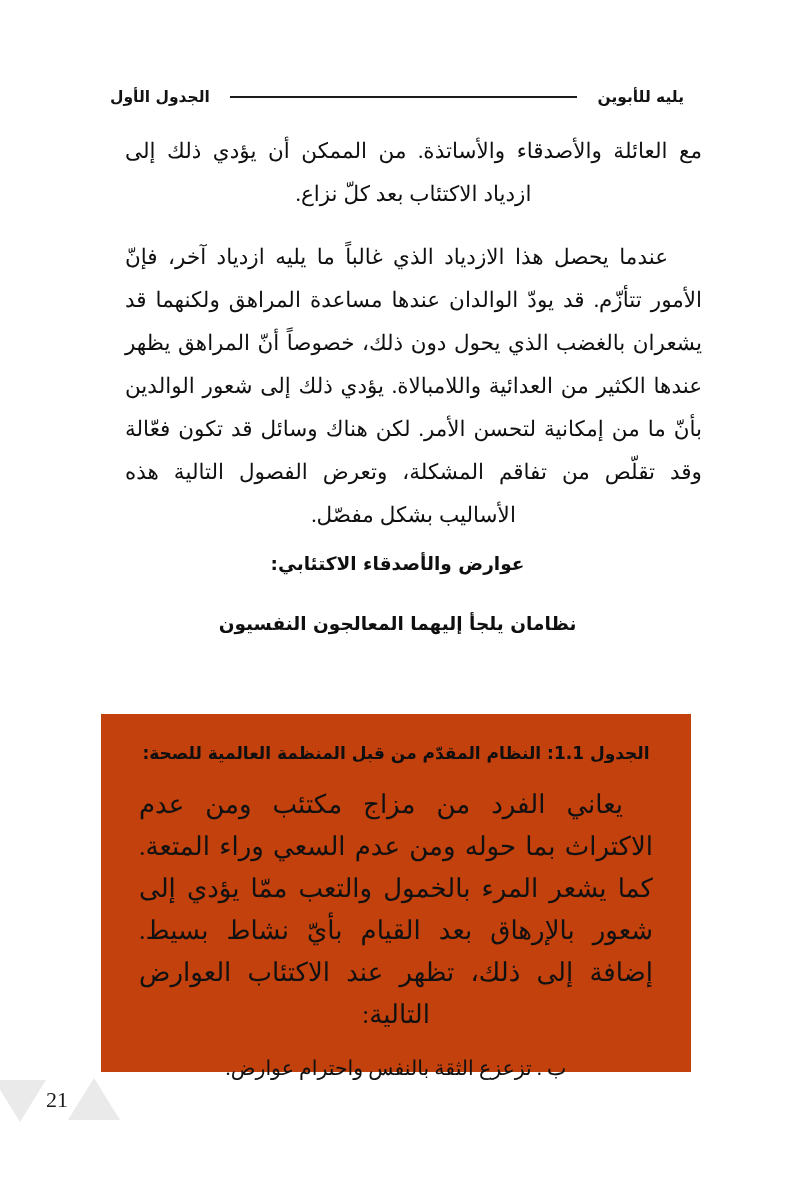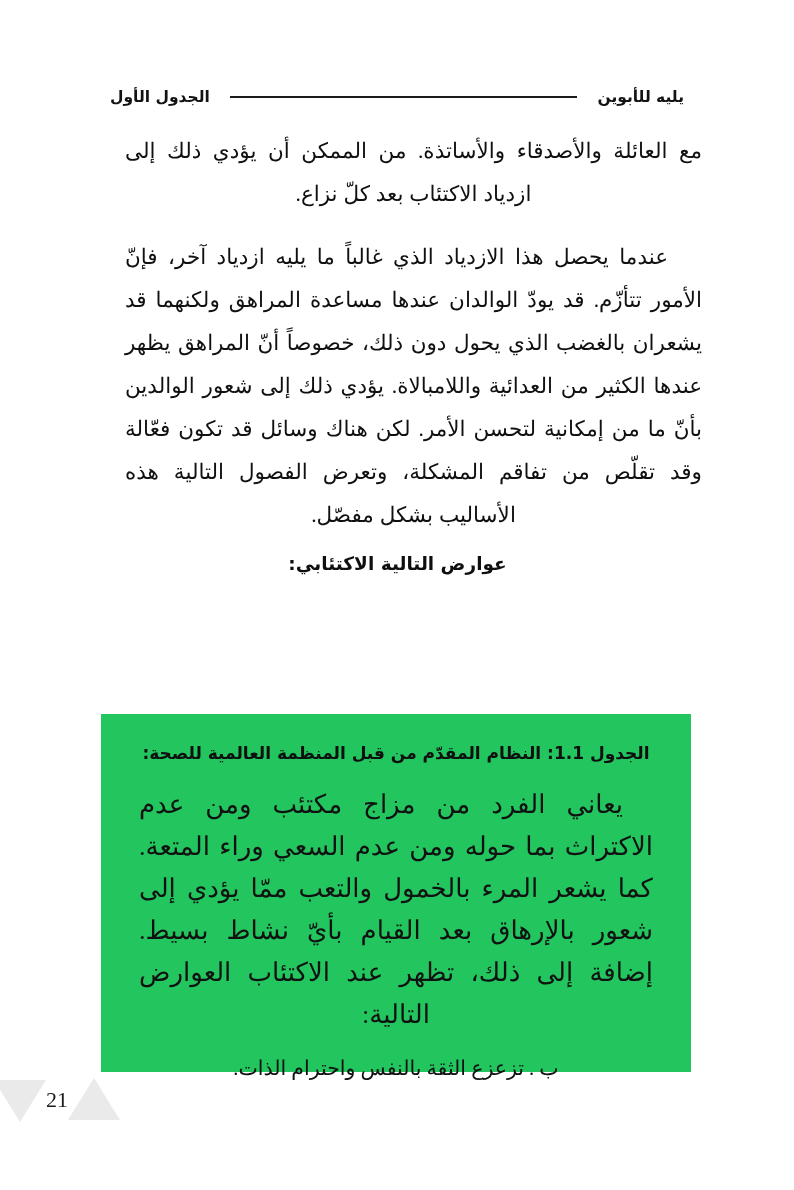--- a/index.html
+++ b/index.html
@@ -179,28 +179,29 @@
     <span class="running-rule"></span>
     <span class="running-head-left">الجدول الأول</span>
   </div>
 
   <div class="body-col">
     <p class="para">مع العائلة والأصدقاء والأساتذة. من الممكن أن يؤدي ذلك إلى ازدياد الاكتئاب بعد كلّ نزاع.</p>
     <p class="para indent">عندما يحصل هذا الازدياد الذي غالباً ما يليه ازدياد آخر، فإنّ الأمور تتأزّم. قد يودّ الوالدان عندها مساعدة المراهق ولكنهما قد يشعران بالغضب الذي يحول دون ذلك، خصوصاً أنّ المراهق يظهر عندها الكثير من العدائية واللامبالاة. يؤدي ذلك إلى شعور الوالدين بأنّ ما من إمكانية لتحسن الأمر. لكن هناك وسائل قد تكون فعّالة وقد تقلّص من تفاقم المشكلة، وتعرض الفصول التالية هذه الأساليب بشكل مفصّل.</p>
   </div>
 
   <div class="headings">
-    <h3 class="heading h-first">عوارض التالية الاكتئابي:</h3>
-  </div>
-
-  <div class="callout" style="background: #22c55e;">
+    <h3 class="heading h-first">عوارض والأصدقاء الاكتئابي:</h3>
+    <h3 class="heading">نظامان يلجأ إليهما المعالجون النفسيون</h3>
+  </div>
+
+  <div class="callout" style="background: #c2410c;">
     <p class="callout-caption">الجدول 1.1: النظام المقدّم من قبل المنظمة العالمية للصحة:</p>
     <p class="callout-body">يعاني الفرد من مزاج مكتئب ومن عدم الاكتراث بما حوله ومن عدم السعي وراء المتعة. كما يشعر المرء بالخمول والتعب ممّا يؤدي إلى شعور بالإرهاق بعد القيام بأيّ نشاط بسيط. إضافة إلى ذلك، تظهر عند الاكتئاب العوارض التالية:</p>
     <ul class="callout-list">
-      <li>ب . تزعزع الثقة بالنفس واحترام الذات.</li>
+      <li>ب . تزعزع الثقة بالنفس واحترام عوارض.</li>
     </ul>
   </div>
 
   <div class="folio">
     <span class="tri tri-up" style="border-bottom-color: rgb(234, 234, 234);"></span>
     <span class="folio-num">21</span>
     <span class="tri tri-down" style="border-top-color: rgb(234, 234, 234);"></span>
   </div>
 
 </div>

